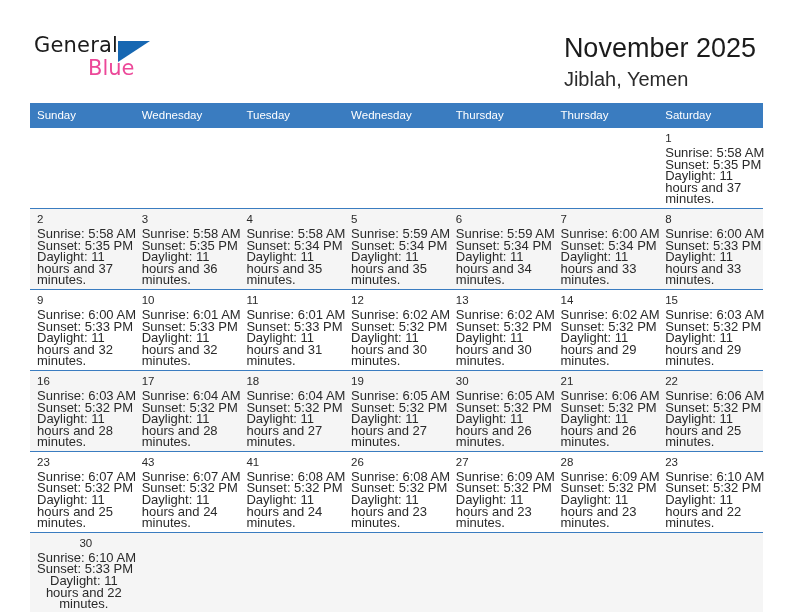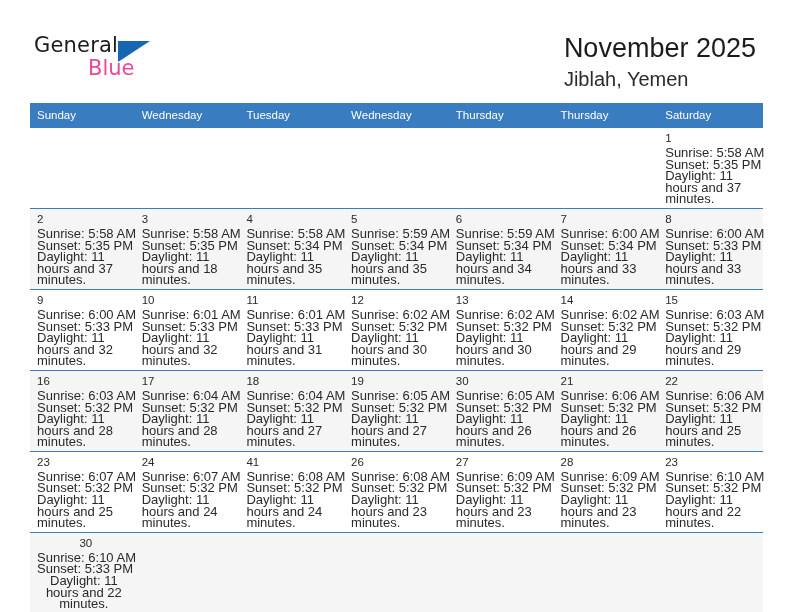--- a/index.html
+++ b/index.html
@@ -232,21 +232,21 @@
               <div>Sunrise: 5:58 AM</div>
               <div>Sunset: 5:35 PM</div>
               <div class="daylight">Daylight: 11 hours and 37 minutes.</div>
             </div>
           </td>
           <td>
             <div class="daynum">3</div>
             <div class="dayinfo">
               <div>Sunrise: 5:58 AM</div>
               <div>Sunset: 5:35 PM</div>
-              <div class="daylight">Daylight: 11 hours and 18 minutes.</div>
+              <div class="daylight">Daylight: 11 hours and 36 minutes.</div>
             </div>
           </td>
           <td>
             <div class="daynum">4</div>
             <div class="dayinfo">
               <div>Sunrise: 5:58 AM</div>
               <div>Sunset: 5:34 PM</div>
               <div class="daylight">Daylight: 11 hours and 35 minutes.</div>
             </div>
           </td>
@@ -402,21 +402,21 @@
         <tr>
           <td>
             <div class="daynum">23</div>
             <div class="dayinfo">
               <div>Sunrise: 6:07 AM</div>
               <div>Sunset: 5:32 PM</div>
               <div class="daylight">Daylight: 11 hours and 25 minutes.</div>
             </div>
           </td>
           <td>
-            <div class="daynum">24</div>
+            <div class="daynum">43</div>
             <div class="dayinfo">
               <div>Sunrise: 6:07 AM</div>
               <div>Sunset: 5:32 PM</div>
               <div class="daylight">Daylight: 11 hours and 24 minutes.</div>
             </div>
           </td>
           <td>
             <div class="daynum">41</div>
             <div class="dayinfo">
               <div>Sunrise: 6:08 AM</div>

